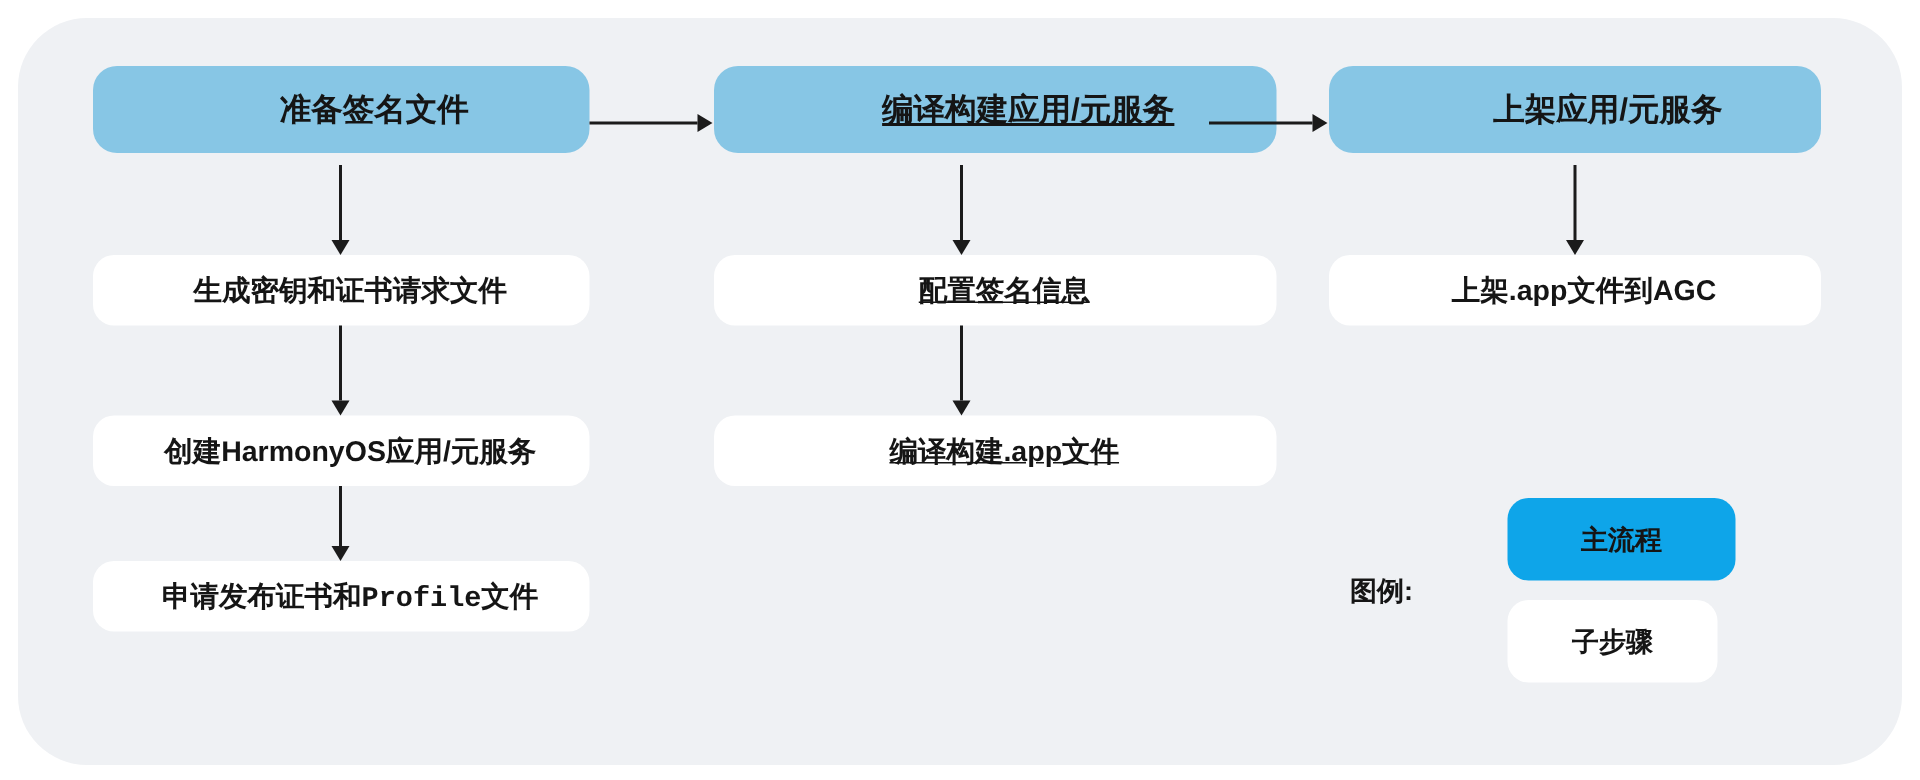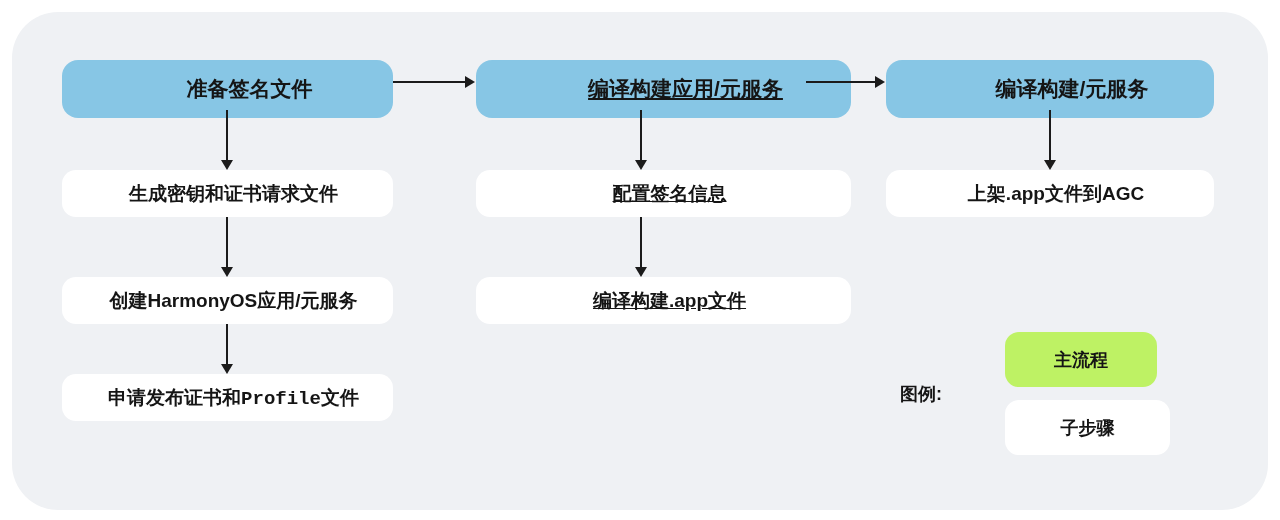--- a/index.html
+++ b/index.html
@@ -66,51 +66,51 @@
     border-left:10px solid #1b1b1b;
   }
   .legend-label {
     position:absolute;
     left:900px; top:382px; width:90px;
     font-weight:bold;
     font-size:18px;
   }
   .legend-main {
     left:1005px; top:332px; width:152px; height:55px;
-    background:#bef264; border-radius:14px; font-size:18px;
+    background:#0ea5e9; border-radius:14px; font-size:18px;
   }
   .legend-sub {
-    left:1005px; top:400px; width:165px; height:55px;
+    left:1005px; top:400px; width:140px; height:55px;
     background:#FFFFFF; border-radius:14px; font-size:18px;
   }
   
   .c1 { left:62px;  width:331px; }
   .c2 { left:476px; width:375px;text-decoration:underline; }
   .c3 { left:886px; width:328px; }
-  .row-main { top:60px;padding-left:44px; }
+  .row-main { top:44px;padding-left:44px; }
   .row-s1 { top:170px; }
   .row-s2 { top:277px; }
   .row-s3 { top:374px;font-family:Liberation Mono, monospace; }
 </style>
 </head>
 <body>
 
 <div class="stage">
   <div class="canvas"></div>
 
   <div class="box main-box c1 row-main">准备签名文件</div>
   <div class="box sub-box c1 row-s1">生成密钥和证书请求文件</div>
   <div class="box sub-box c1 row-s2">创建HarmonyOS应用/元服务</div>
   <div class="box sub-box c1 row-s3">申请发布证书和Profile文件</div>
 
   <div class="box main-box c2 row-main">编译构建应用/元服务</div>
   <div class="box sub-box c2 row-s1">配置签名信息</div>
   <div class="box sub-box c2 row-s2">编译构建.app文件</div>
 
-  <div class="box main-box c3 row-main">编译构建/元服务</div>
+  <div class="box main-box c3 row-main">上架应用/元服务</div>
   <div class="box sub-box c3 row-s1">上架.app文件到AGC</div>
 
   <div class="arrow-h" style="left:393px; top:81px; width:72px;"></div>
   <div class="arrow-h" style="left:806px; top:81px; width:69px;"></div>
 
   <div class="arrow-v" style="left:226px; top:110px; height:50px;"></div>
   <div class="arrow-v" style="left:226px; top:217px; height:50px;"></div>
   <div class="arrow-v" style="left:226px; top:324px; height:40px;"></div>
 
   <div class="arrow-v" style="left:640px; top:110px; height:50px;"></div>

